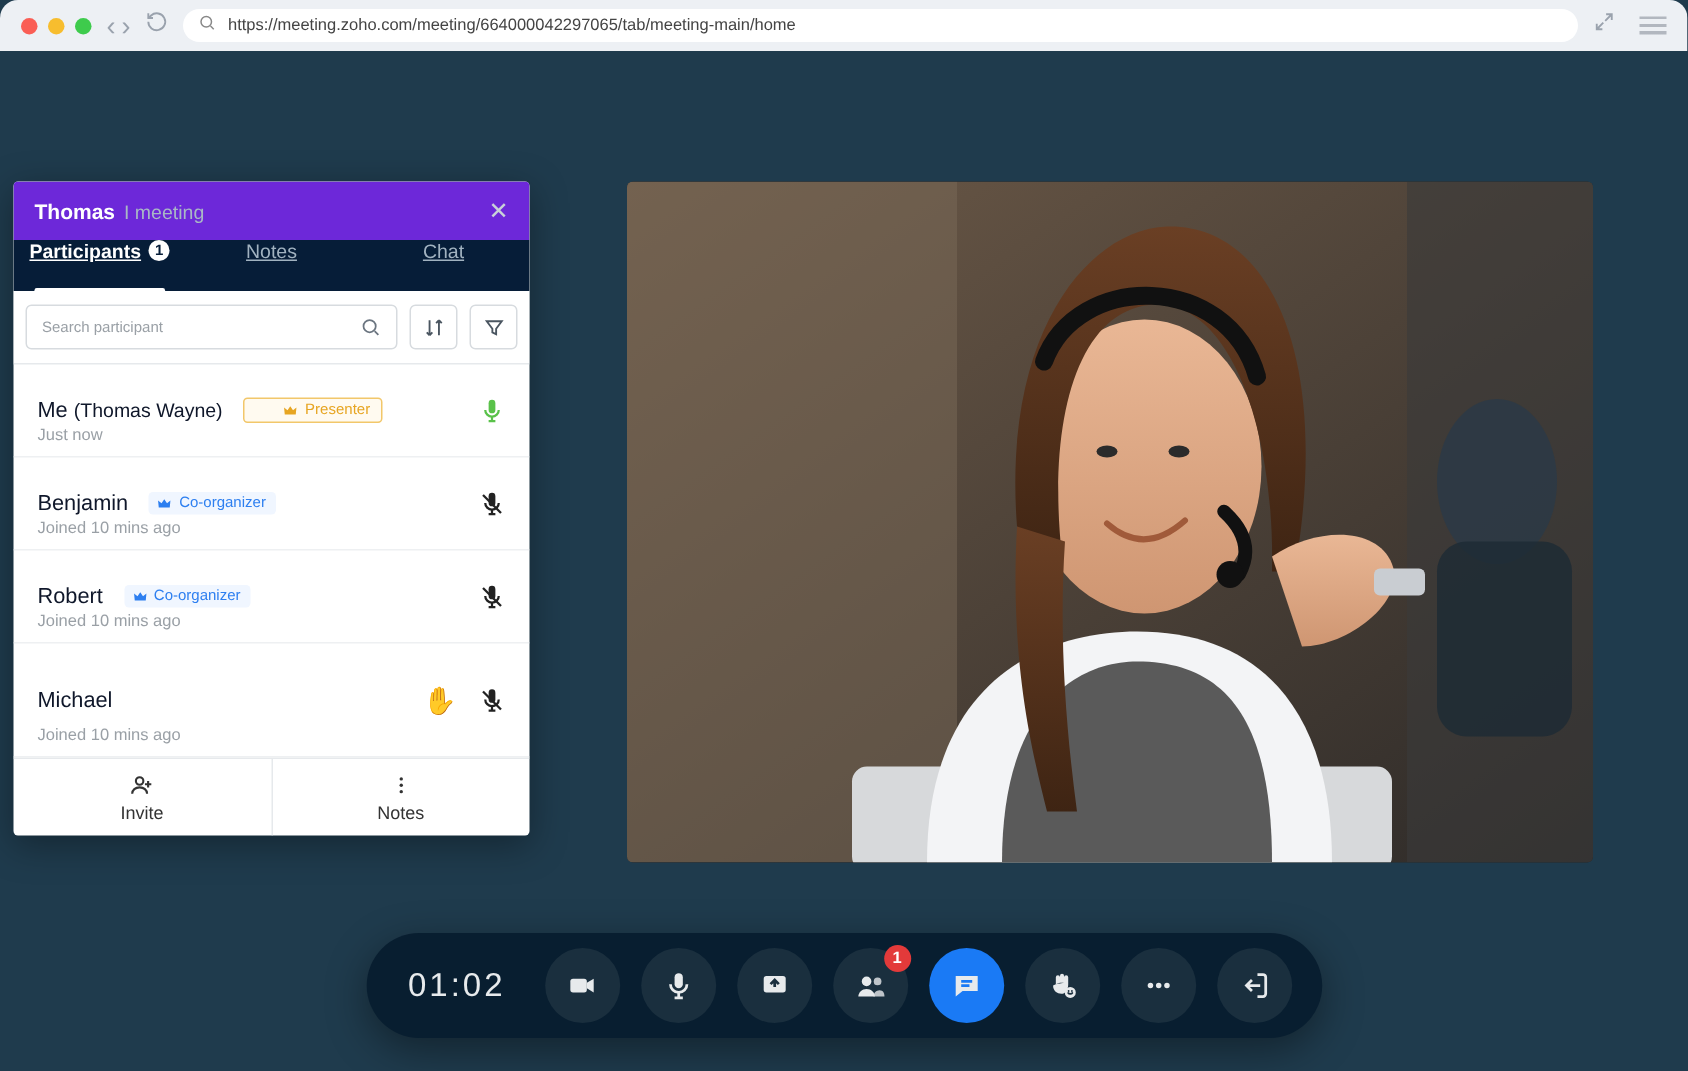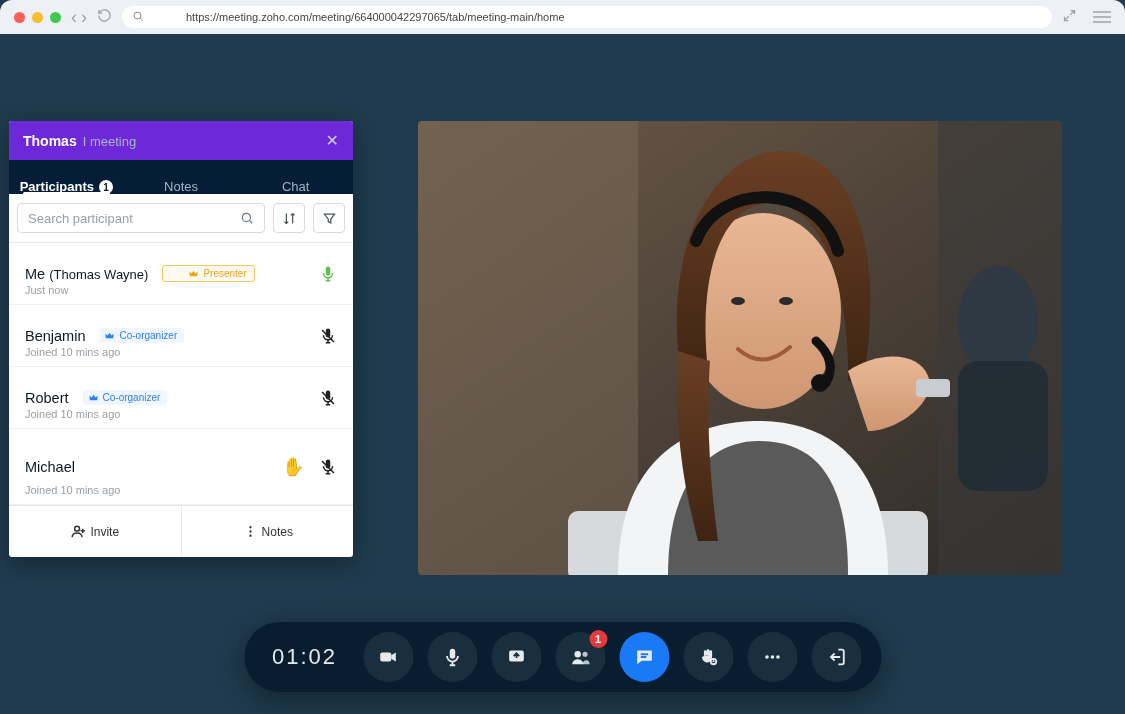--- a/index.html
+++ b/index.html
@@ -8,63 +8,63 @@
 
 .browser-chrome { height: 34px; background: #edf0f4; border-radius: 12px 12px 0 0; display: flex; align-items: center; padding: 0 14px; gap: 10px; }
 .traffic { display: flex; gap: 7px; }
 .traffic span { width: 11px; height: 11px; border-radius: 50%; display: block; }
 .traffic .r { background:#fa5e55; } .traffic .y { background:#f7bd2e; } .traffic .g { background:#3ecb4c; }
 .nav-arrows { display:flex; gap:4px; color:#b5bcc6; font-size:18px; }
 .nav-arrows span, .refresh, .expand, .menu { cursor:default; color:#9aa2ad; }
 .refresh svg, .expand svg { width:15px; height:15px; }
 .url-bar { flex:1; background:#fff; border-radius:14px; height:22px; display:flex; align-items:center; padding:0 10px; gap:8px; }
 .url-bar .search-ic svg { width:12px; height:12px; color:#888; }
-.url-bar .url { font-size:11px; color:#444;margin-left:34px; }
+.url-bar .url { font-size:11px; color:#444; }
 .menu { margin-left:6px; }
 .menu-lines { width:18px; height:12px; background:linear-gradient(#b2b7bf 0 2px, transparent 2px 5px, #b2b7bf 5px 7px, transparent 7px 10px, #b2b7bf 10px 12px); }
 
 
 .stage { position:relative; width:100%; height:calc(100% - 34px); }
 
 
 .panel { position:absolute; left:9px; top:87px; width:344px; background:#fff; border-radius:3px; box-shadow:0 6px 24px rgba(0,0,0,.35); overflow:hidden; }
 .panel-head { background:#6d28d9; color:#fff; height:39px; display:flex; align-items:center; padding:0 14px; justify-content:space-between; font-size:14px; }
 .panel-head .title { display:flex; gap:6px; align-items:baseline; }
 .panel-head .title .t1 { font-weight:600; }
 .panel-head .title .t2 { color:#a9b8c5; font-size:13px; }
 .panel-head .close { color:#c9d1d8; font-size:16px; font-weight:300; cursor:pointer; }
 
 .tabs { background:#061d38; display:flex; height:34px; color:#a1b2c0; font-size:13px; }
-.tabs .tab { flex:1; display:flex; align-items:flex-end; justify-content:center; gap:5px; cursor:pointer; }
+.tabs .tab { flex:1; display:flex; align-items:flex-start; justify-content:center; gap:5px; cursor:pointer;text-decoration:underline; }
 .tabs .tab.active { color:#fff; font-weight:600; position:relative; }
 .tabs .tab.active::after { content:""; position:absolute; bottom:-1px; left:14px; right:14px; height:3px; background:#fff; border-radius:2px; }
 .tab-badge { background:#fff; color:#061d38; border-radius:50%; width:14px; height:14px; font-size:10px; font-weight:700; display:flex; align-items:center; justify-content:center; }
 
 .search-row { display:flex; gap:8px; padding:9px 8px; background:#fff; }
 .search-box { flex:1; height:30px; border:1px solid #d7dbdf; border-radius:4px; display:flex; align-items:center; padding:0 10px; }
-.search-box input { flex:1; border:none; outline:none; font-size:13px; color:#555; }
+.search-box input { flex:1; border:none; outline:none; font-size:10px; color:#555; }
 .search-box input::placeholder { color:#9aa0a6; }
 .sq-btn { width:32px; height:30px; border:1px solid #d7dbdf; border-radius:4px; display:flex; align-items:center; justify-content:center; color:#4a5560; cursor:pointer; }
 .sq-btn svg { width:15px; height:15px; }
 
 .plist { border-top:1px solid #e6e9ec; }
 .prow { padding:10px 16px 10px 16px; border-bottom:1px solid #eef0f2; display:flex; align-items:center; min-height:62px; position:relative; }
 .prow .name { font-size:14.5px; color:#0f172a; font-weight:500; }
 .prow .name .sub { font-size:13px; font-weight:400; }
 .prow .meta { font-size:11px; color:#9aa0a6; position:absolute; bottom:8px; left:16px; }
 .prow .badge { display:inline-flex; align-items:center; gap:4px; font-size:10px; padding:2px 7px 2px 5px; border-radius:3px; margin-left:14px; }
 .badge.presenter { border:1px solid #f2c76a; color:#e7a522; background:#fffaf0;padding-left:25px; }
 .badge.co { color:#2d7ff0; background:#f0f6ff; }
 .crown { width:11px; height:11px; }
 .prow .right { margin-left:auto; display:flex; align-items:center; gap:14px; }
 .mic { width:18px; height:22px; }
 .hand { font-size:18px; }
 
 .panel-foot { display:flex; height:52px; border-top:1px solid #e6e9ec; }
-.panel-foot .fbtn { flex:1; display:flex; flex-direction:row; align-items:center; justify-content:center; gap:3px; font-size:12px; color:#333; border-right:1px solid #e6e9ec; cursor:pointer; }
+.panel-foot .fbtn { flex:1; display:flex; flex-direction:column; align-items:center; justify-content:center; gap:3px; font-size:12px; color:#333; border-right:1px solid #e6e9ec; cursor:pointer; }
 .panel-foot .fbtn:last-child { border-right:none; }
 .panel-foot svg { width:17px; height:17px; color:#333; }
 
 
 .video { position:absolute; left:418px; top:87px; width:644px; height:454px; border-radius:4px; overflow:hidden; background:#2a2a2a; }
 .video svg { width:100%; height:100%; display:block; }
 
 
 .toolbar { position:absolute; left:50%; transform:translateX(-50%); bottom:22px; background:#081e30; height:70px; border-radius:40px; display:flex; align-items:center; padding:0 20px 0 28px; gap:14px; box-shadow:0 8px 28px rgba(0,0,0,.4); }
 .timer { color:#e7eaec; font-size:22px; letter-spacing:2px; font-weight:300; margin-right:12px; }

